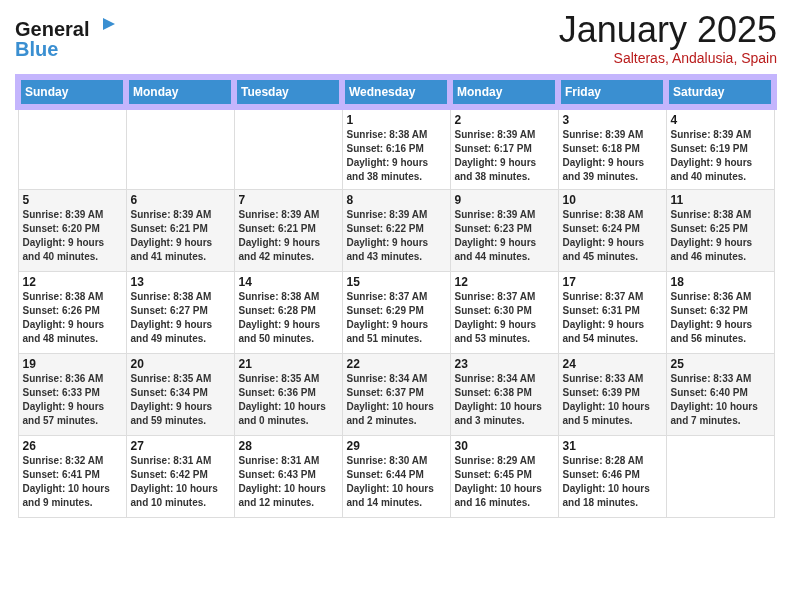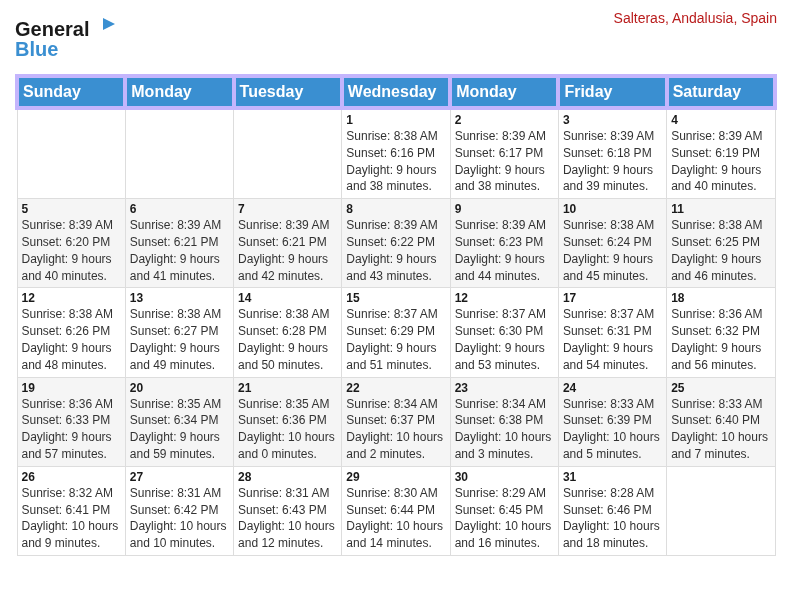--- a/index.html
+++ b/index.html
@@ -41,48 +41,49 @@
       color: #b91c1c;
     }
     .calendar {
       width: 100%;
       border-collapse: collapse;
       border: 1px solid #ccc;
     }
     .calendar th {
       background: #3a8fd1;
       color: #fff;
-      font-size: 16px;
+      font-size: 12px;
       font-weight: bold;
       padding: 5px 4px;
       text-align: left;
-      border: 4px solid #c4b5fd;
+      border: 6px solid #c4b5fd;
     }
     .calendar td {
       width: calc(100% / 7);
       vertical-align: top;
       border: 1px solid #ddd;
       padding: 3px 4px;
       height: 82px;
       background: #fff;
     }
     .calendar tr:nth-child(even) td {
       background: #f5f5f5;
     }
     .day-number {
       font-size: 12px;
       font-weight: bold;
       color: #1a1a1a;
       display: block;
       margin-bottom: 1px;
     }
     .day-info {
-      font-size: 12px;
+      font-size: 10px;
       color: #333;
       line-height: 1.4;
+      font-weight: bold;
     }
     .empty-cell {
       background: #fff !important;
     }
   </style>
 </head>
 <body>
 
 <div class="page">
   <div class="header">
@@ -91,20 +92,21 @@
         <svg width="110" height="48" viewBox="0 0 110 48">
 
           <text x="0" y="22" font-family="Arial" font-size="20" font-weight="bold" fill="#1a1a1a">General</text>
 
           <polygon points="88,4 100,10 88,16" fill="#3a8fd1"></polygon>
           <text x="0" y="42" font-family="Arial" font-size="20" font-weight="bold" fill="#3a8fd1">Blue</text>
         </svg>
       </div>
     </div>
     <div class="title-block">
+      <div class="month-title">January 2025</div>
       <div class="subtitle">Salteras, Andalusia, Spain</div>
     </div>
   </div>
 
   <table class="calendar">
     <thead>
       <tr>
       <th>Sunday</th>
           <th>Monday</th>
           <th>Tuesday</th>

